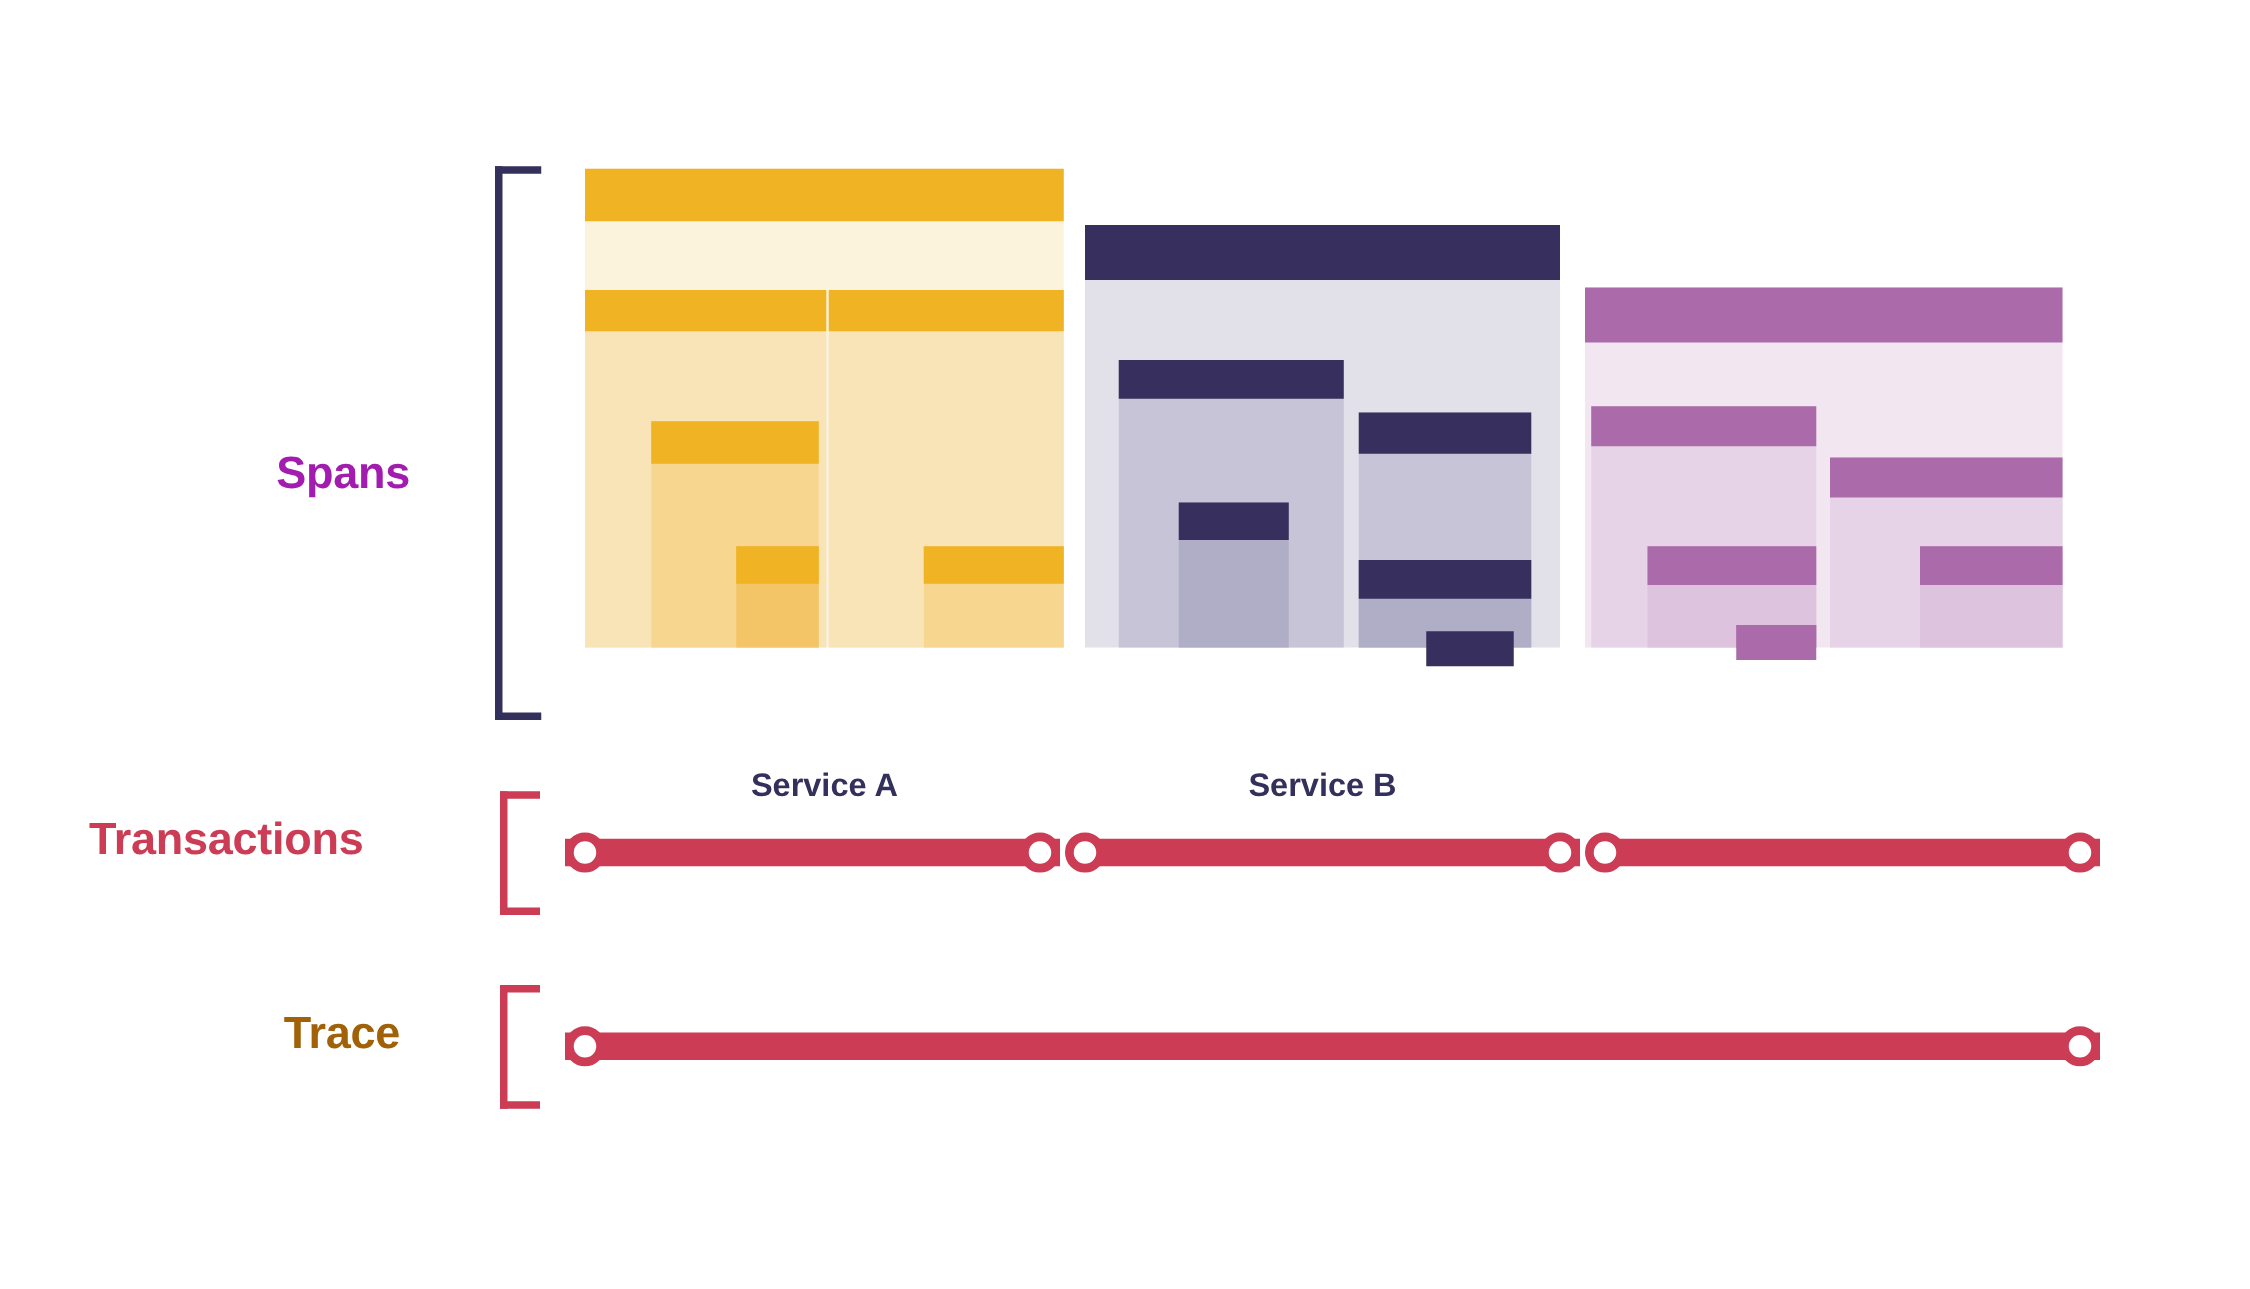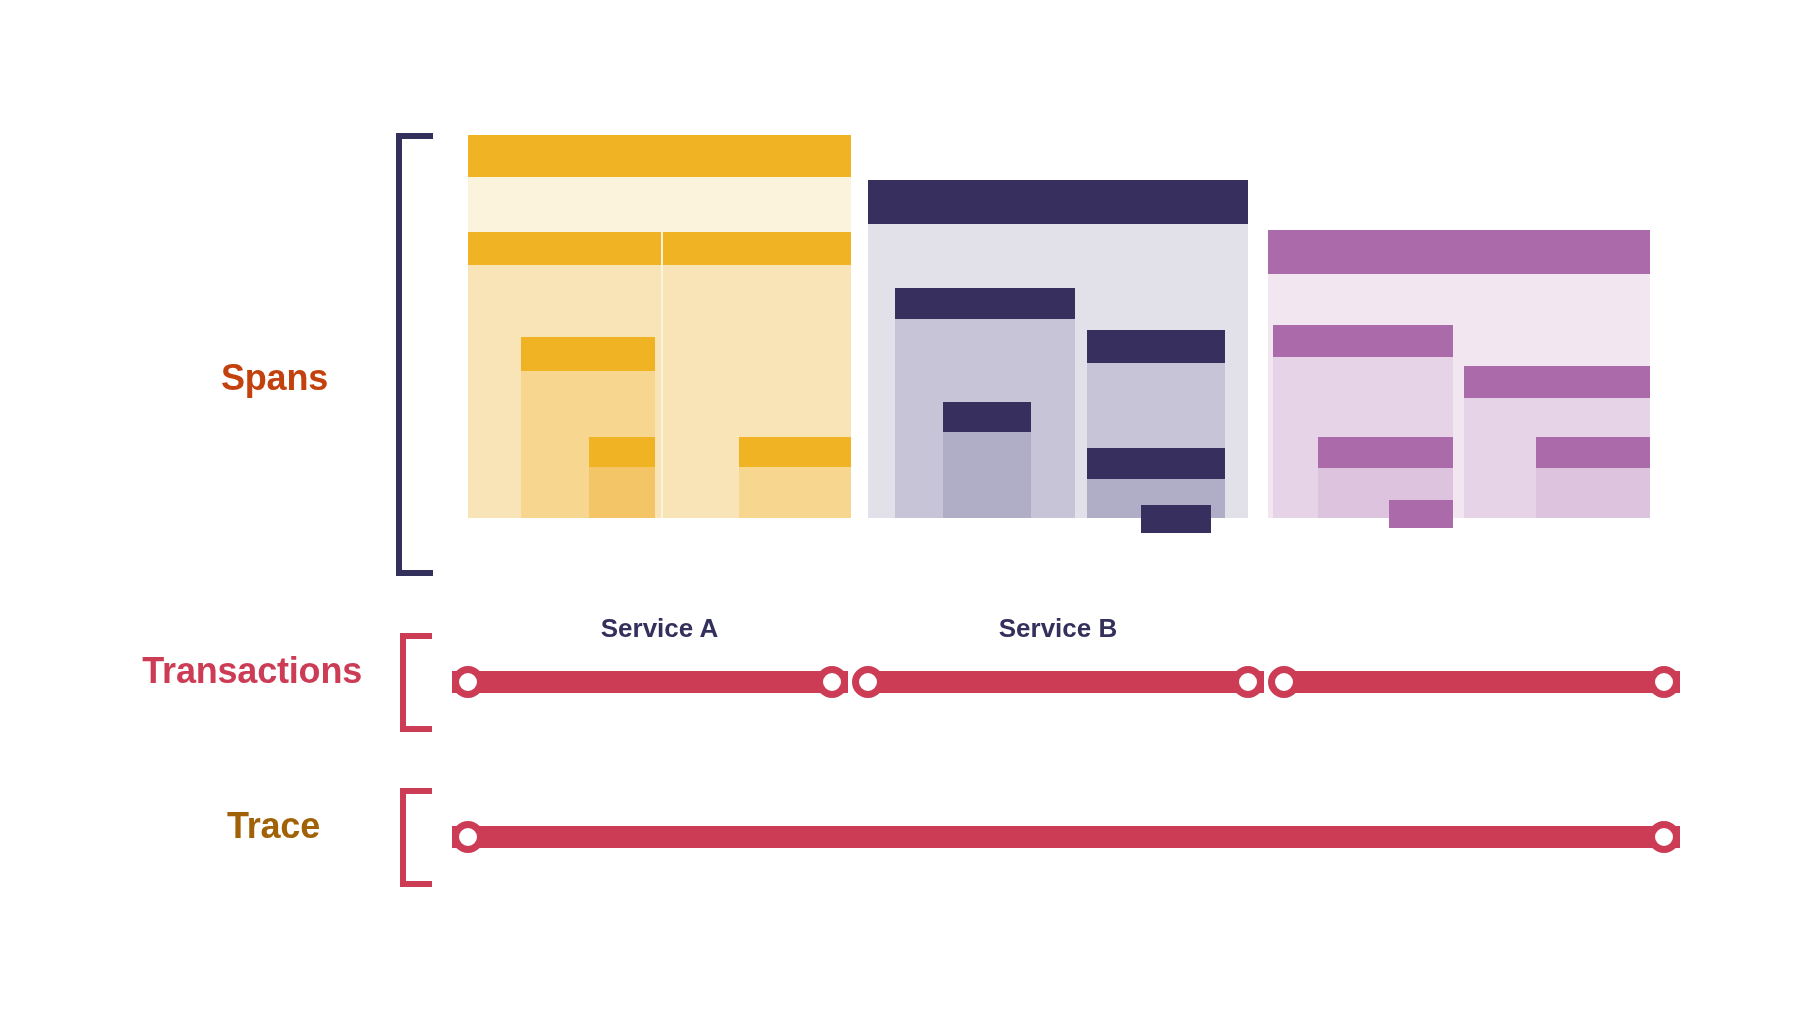--- a/index.html
+++ b/index.html
@@ -13,25 +13,25 @@
   
   .row-label{
     position:absolute;
     font-weight:bold;
     letter-spacing:-0.2px;
     white-space:nowrap;
     text-align:right;
   }
   #lbl-spans{
     left:0;top:357px;width:328px;
-    font-size:36px;color:#c2410c;
+    font-size:36px;color:#a21caf;
   }
   #lbl-transactions{
     left:0;top:650px;width:362px;
-    font-size:36px;color:#cc3c55;
+    font-size:36px;color:#cc3c55;text-align:center;
   }
   #lbl-trace{
     left:0;top:805px;width:320px;
     font-size:36px;color:#a16207;
   }
 
   
   .bracket{position:absolute;box-sizing:border-box;}
   #bracket-spans{
     left:396px;top:133px;width:37px;height:443px;

